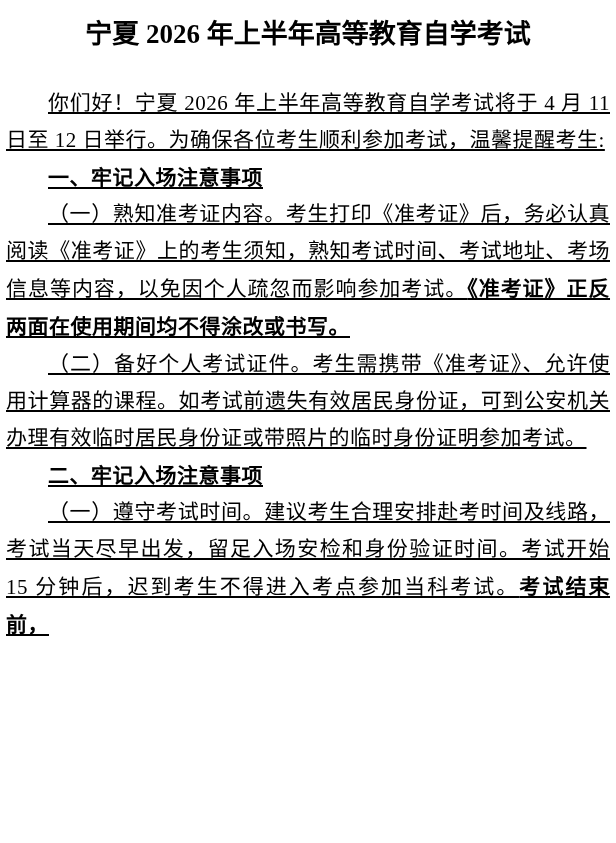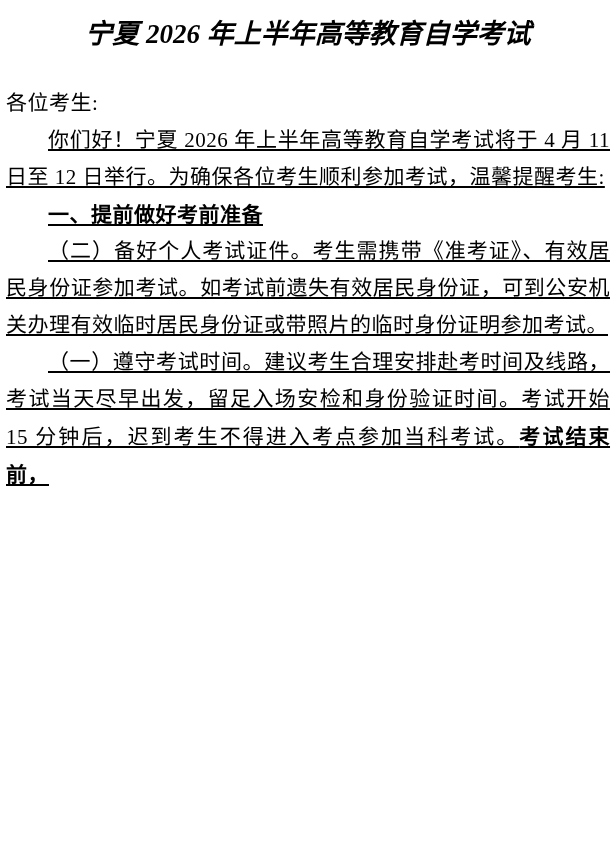--- a/index.html
+++ b/index.html
@@ -20,21 +20,20 @@
   .doc-title {
     margin: 0 0 32px 0;
     text-align: center;
     font-weight: bold;
     font-size: 27px;
     line-height: 37px;
     font-family: "Liberation Serif", "DejaVu Serif", serif;
   }
   .doc-title .title-line {
     display: block;
-    font-style: italic;
   }
   .body-text p {
     margin: 0;
     font-size: 21px;
     line-height: 37px;
     text-align: justify;
     text-justify: inter-ideograph;
     letter-spacing: 0.5px;
   }
   .indent {
@@ -55,28 +54,29 @@
 <body>
 
 <div class="page">
 
   <h1 class="doc-title">
     <span class="title-line">宁夏 2026 年上半年高等教育自学考试</span>
   </h1>
 
   <div class="body-text">
 
-    <p>各位考生:</p>
 
     <p class="indent">你们好！宁夏 2026 年上半年高等教育自学考试将于 4 月 11 日至 12 日举行。为确保各位考生顺利参加考试，温馨提醒考生:</p>
 
-    <p class="indent section-heading">一、提前做好考前准备</p>
+    <p class="indent section-heading">一、牢记入场注意事项</p>
+
+    <p class="indent"><span>（一）熟知准考证内容。考生打印《准考证》后，务必认真阅读《准考证》上的考生须知，熟知考试时间、考试地址、考场信息等内容，以免因个人疏忽而影响参加考试。</span><span class="em-bold">《准考证》正反两面在使用期间均不得涂改或书写。</span></p>
+
+    <p class="indent">（二）备好个人考试证件。考生需携带《准考证》、允许使用计算器的课程。如考试前遗失有效居民身份证，可到公安机关办理有效临时居民身份证或带照片的临时身份证明参加考试。</p>
 
 
-    <p class="indent">（二）备好个人考试证件。考生需携带《准考证》、有效居民身份证参加考试。如考试前遗失有效居民身份证，可到公安机关办理有效临时居民身份证或带照片的临时身份证明参加考试。</p>
-
-
+    <p class="indent section-heading">二、牢记入场注意事项</p>
 
     <p class="indent"><span>（一）遵守考试时间。建议考生合理安排赴考时间及线路，考试当天尽早出发，留足入场安检和身份验证时间。考试开始 15 分钟后，迟到考生不得进入考点参加当科考试。</span><span class="em-bold">考试结束前，</span></p>
 
   </div>
 
 </div>
 
 </body></html>

